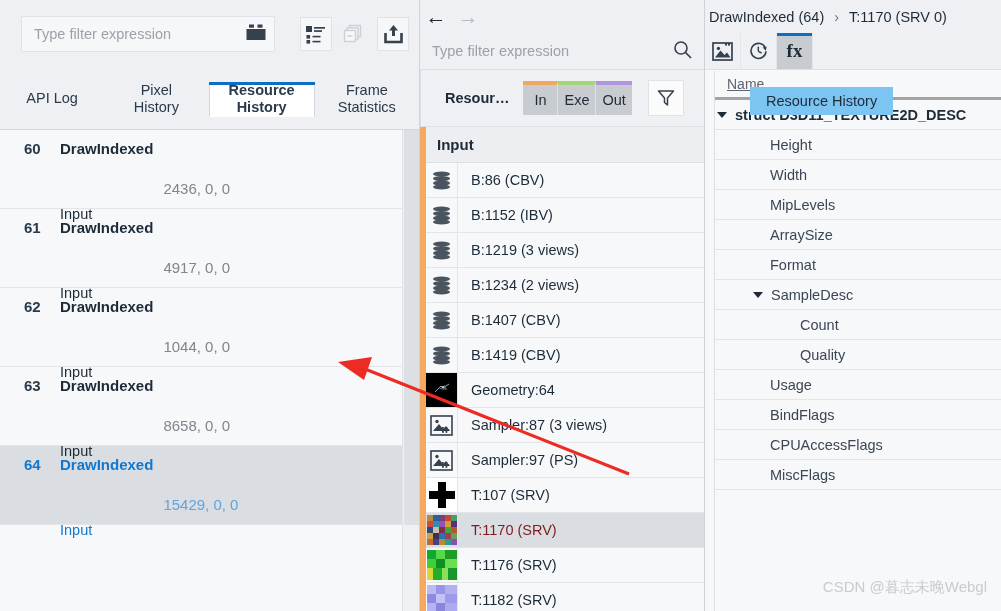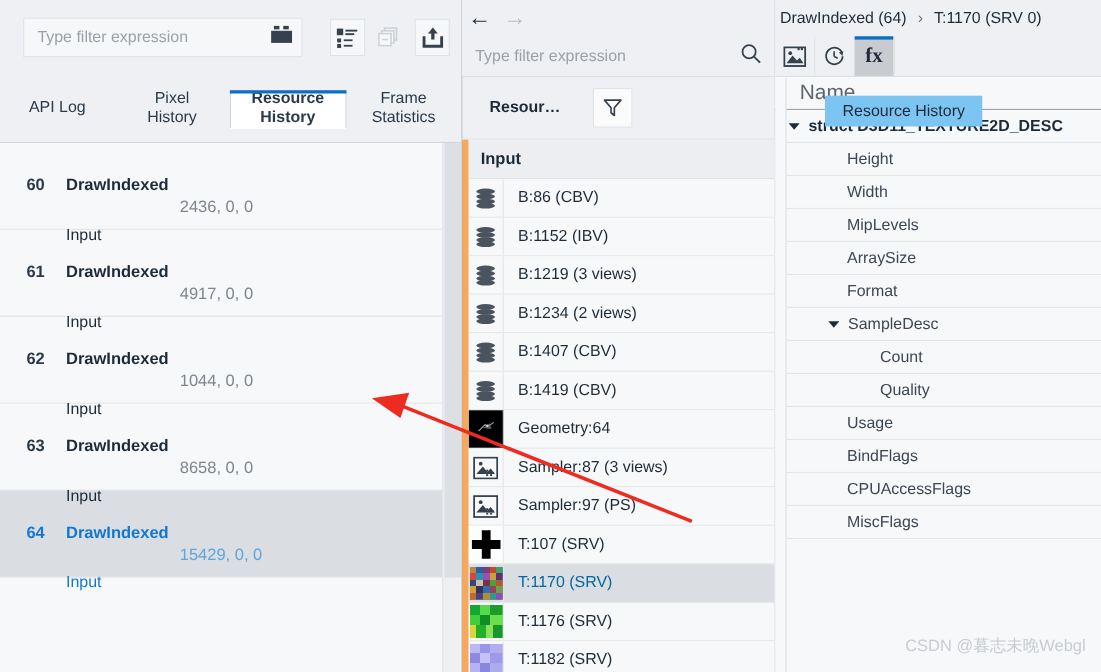--- a/index.html
+++ b/index.html
@@ -114,21 +114,21 @@
   }
   .draw-row {
     border-bottom: 1px solid #e3e5e8;
     padding: 10px 0 12px 24px;
     box-sizing: border-box;
     height: 79px;
   }
   .draw-row.selected { background: #dadde1; }
   .draw-line1 {
     display: flex;
-    align-items: center;
+    align-items: flex-start;
     gap: 10px;
     font-size: 15px;
   }
   .draw-id { font-weight: bold; min-width: 26px; color: #2b3a4a; }
   .draw-name { font-weight: bold; color: #1d2b39; }
   .draw-args { color: #7f868e; margin-top: 40px; }
   .draw-line2 {
     margin-top: 9px;
     margin-left: 36px;
     font-size: 14.5px;
@@ -281,21 +281,21 @@
     border-right: 1px solid #e3e5e8;
     box-sizing: border-box;
     overflow: hidden;
   }
   .res-label {
     padding-left: 13px;
     font-size: 14.5px;
     color: #1d2b39;
     white-space: nowrap;
   }
-  .res-row.selected .res-label { color: #0369a1; }
+  .res-row.selected .res-label { color: #7f1d1d; }
 
   
   .right-panel {
     position: relative;
     flex: 1;
     height: 611px;
     background: #f7f8f9;
     display: flex;
     flex-direction: column;
     box-sizing: border-box;
@@ -341,25 +341,26 @@
     font-family: "Liberation Serif", serif;
     color: #1d2b39;
     font-style: normal;
   }
 
   .tree-head {
     height: 30px;
     display: flex;
     align-items: center;
     padding-left: 22px;
-    font-size: 19px;
+    font-size: 14px;
     color: #5d656e;
     background: #f7f8f9;
-    border-bottom: 1px solid #a3a3a3;
-    box-sizing: border-box;
+    border-bottom: 3px solid #a3a3a3;
+    box-sizing: border-box;
+    text-decoration: underline;
   }
   .tree-body { flex: 1; overflow: hidden; }
   .tree-row {
     height: 30px;
     display: flex;
     align-items: center;
     border-bottom: 1px solid #e3e5e8;
     font-size: 14.5px;
     color: #3b4754;
     box-sizing: border-box;
@@ -548,20 +549,31 @@
       <span style="margin-right:4px;">
         <svg width="19" height="19" viewBox="0 0 19 19">
           <circle cx="8" cy="8" r="6" fill="none" stroke="#36414e" stroke-width="1.6"></circle>
           <line x1="12.4" y1="12.4" x2="18" y2="18" stroke="#36414e" stroke-width="1.7"></line>
         </svg>
       </span>
     </div>
 
     <div class="mid-tools">
       <span class="res-label">Resour…</span>
+      <div class="seg">
+        <div class="seg-btn" style="border-top-color:#f0a860;">
+          <span>In</span>
+        </div>
+        <div class="seg-btn" style="border-top-color:#a4d678;">
+          <span>Exe</span>
+        </div>
+        <div class="seg-btn" style="border-top-color:#b094dd;">
+          <span>Out</span>
+        </div>
+      </div>
       <div class="funnel-btn">
         <svg width="18" height="18" viewBox="0 0 18 18">
           <path d="M1.5 2 L16.5 2 L10.5 9 L10.5 16 L7.5 13.5 L7.5 9 Z" fill="none" stroke="#36414e" stroke-width="1.5" stroke-linejoin="round"></path>
         </svg>
       </div>
     </div>
     <div class="mid-divider"></div>
 
     <div class="res-list">
       <div class="res-group">Input</div>

